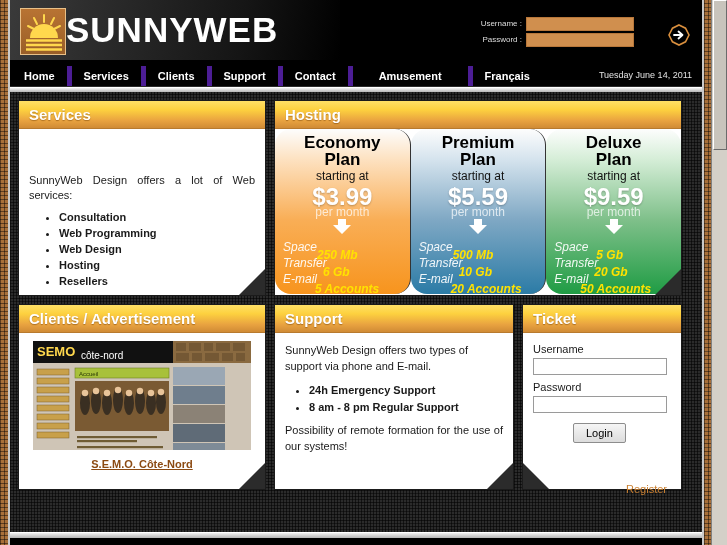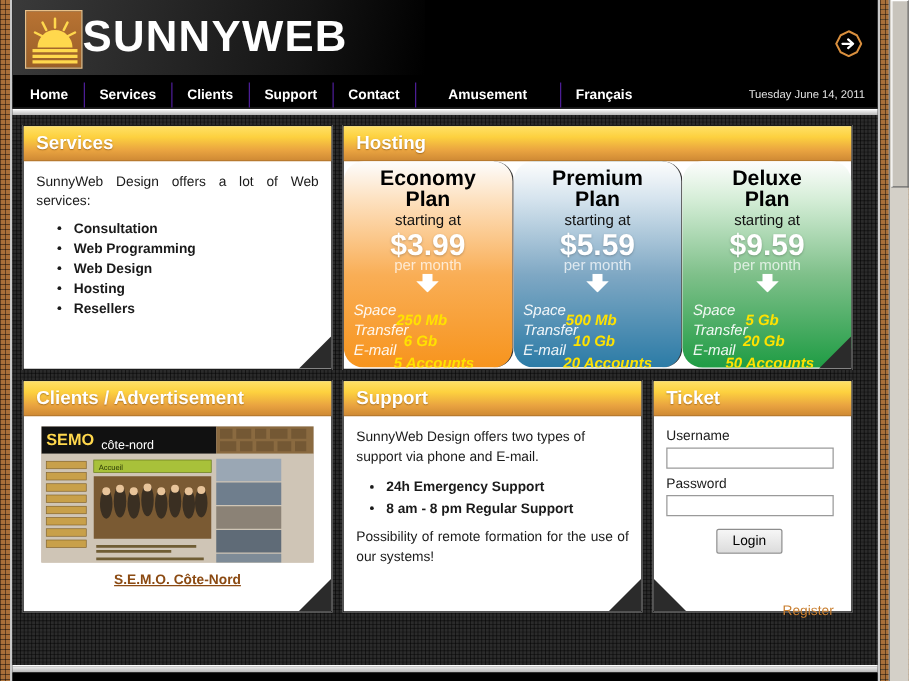--- a/index.html
+++ b/index.html
@@ -83,21 +83,21 @@
     position: absolute; right: 12px; top: 24px; width: 22px; height: 22px;
     cursor: pointer;
   }
   
   .nav {
     height: 21px; background: #000; display: flex; align-items: center;
     position: relative; border-bottom: 1px solid #2a2a2a;
   }
   .nav a {
     color: #fff; font-size: 11px; font-weight: bold; text-decoration: none;
-    padding: 0 12px; line-height: 20px; border-right: 1px solid #4c1d95;
+    padding: 0 12px; line-height: 20px; border-right: 5px solid #4c1d95;
     white-space: nowrap;
   }
   .nav a:first-child { padding-left: 14px; }
   .nav a.last { border-right: none; }
   .nav a.wide { padding: 0 26px; }
   .nav-date {
     position: absolute; right: 10px; top: 4px;
     color: #e2e2e2; font-size: 9px;
   }
   .nav-sep {
@@ -147,21 +147,21 @@
   }
   .fold-bl {
     position: absolute; left: 0; bottom: 0; width: 26px; height: 26px;
     background: #2b2b2b;
     clip-path: polygon(0 0, 0 100%, 100% 100%);
     z-index: 3;
   }
 
   
   #panel-services { left: 8px; top: 8px; width: 248px; height: 196px; }
-  .svc-intro { text-align: justify; line-height: 1.35; margin-bottom: 8px; }
+  .svc-intro { text-align: justify; line-height: 1.35; margin-bottom: 8px; margin-top: 34px; }
   .svc-list { margin: 0 0 0 30px; }
   .svc-list li { font-weight: bold; font-size: 11px; margin-bottom: 4px; }
 
   
   #panel-hosting { left: 264px; top: 8px; width: 408px; height: 196px; }
   .plans { display: flex; height: calc(100% - 29px); }
   .plan {
     flex: 1; position: relative; padding: 5px 6px 4px; color: #fff;
     border-right: 1px solid #333; overflow: hidden; border-radius: 16px;
   }
@@ -264,20 +264,30 @@
         <g stroke="#ffd84d" stroke-width="2.6">
           <line x1="5" y1="31.5" x2="41" y2="31.5"></line>
           <line x1="5" y1="36" x2="41" y2="36"></line>
           <line x1="5" y1="40.5" x2="41" y2="40.5"></line>
         </g>
       </svg>
     </div>
 
     <div class="brand">SUNNYWEB</div>
 
+    <div class="login-box">
+      <div class="login-row">
+        <span class="login-label">Username :</span>
+        <input class="login-field" type="text" value="" style="">
+      </div>
+      <div class="login-row">
+        <span class="login-label">Password :</span>
+        <input class="login-field" type="password" value="" style="">
+      </div>
+    </div>
 
     <div class="go-btn">
       <svg width="22" height="22" viewBox="0 0 22 22">
         <polygon points="11,1 17.5,4.2 21,11 17.5,17.8 11,21 4.5,17.8 1,11 4.5,4.2" fill="none" stroke="#d98f3e" stroke-width="1.6"></polygon>
         <path d="M6 11 h8 M10.5 7.5 L14.5 11 L10.5 14.5" fill="none" stroke="#fff" stroke-width="1.8" stroke-linecap="round" stroke-linejoin="round"></path>
       </svg>
     </div>
   </div>
 
   <div class="nav">

